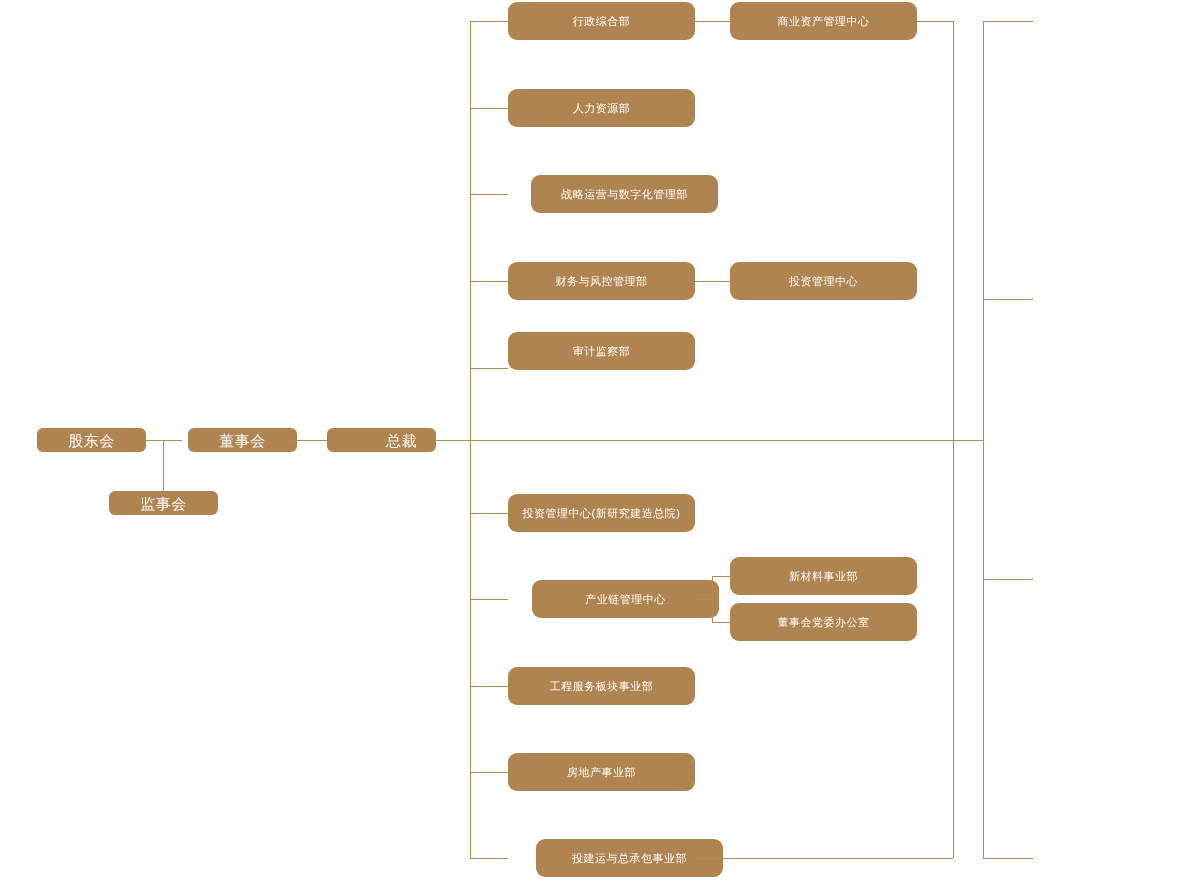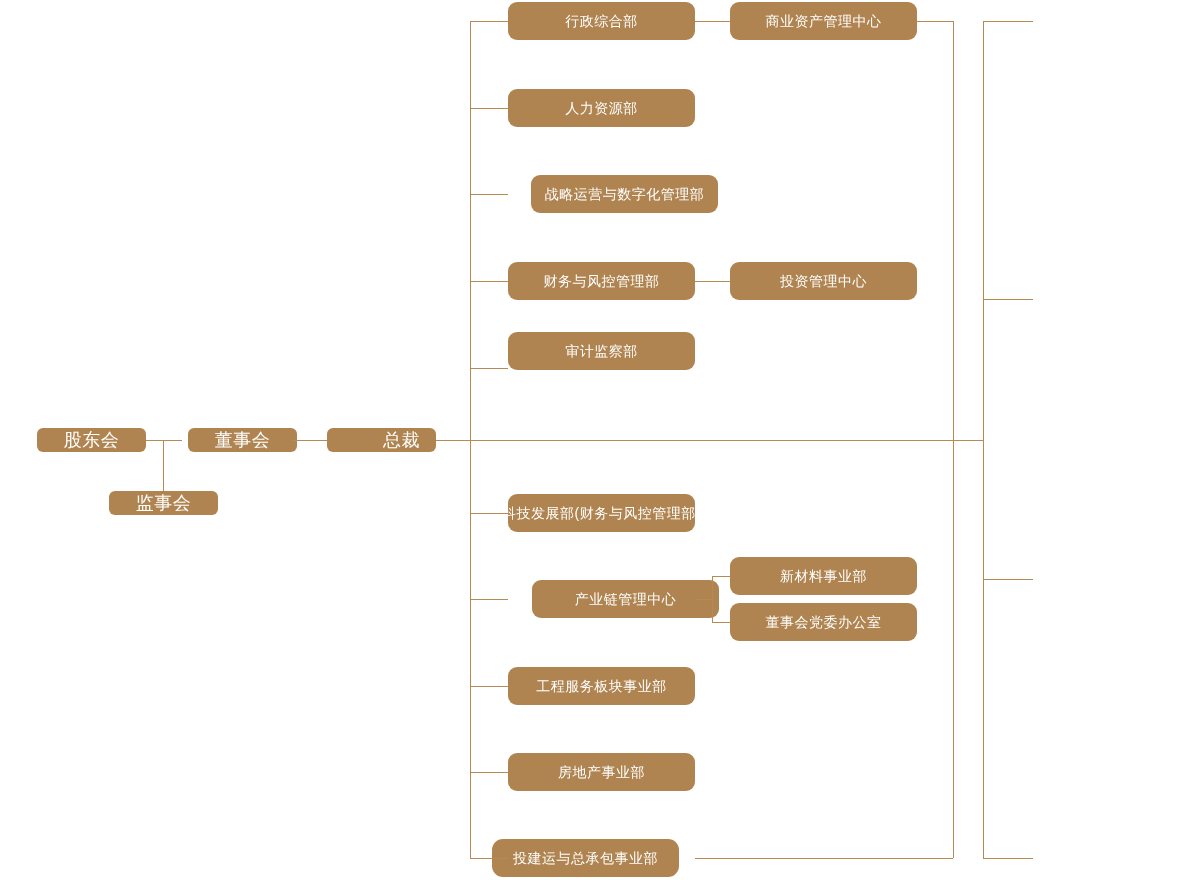--- a/index.html
+++ b/index.html
@@ -18,59 +18,59 @@
     background:var(--bg);
     overflow:hidden;
   }
   .node{
     position:absolute;
     background:var(--node-fill);
     color:var(--node-text);
     display:flex;
     align-items:center;
     justify-content:center;
-    font-size:14px;
+    font-size:11px;
     line-height:1;
     white-space:nowrap;
     letter-spacing:0.5px;
   }
   .node.dept{
     width:187px;
     height:38px;
     border-radius:9px;
   }
   .node.small{
     width:109px;
     height:24px;
     border-radius:6px;
-    font-size:18px;
+    font-size:15px;
   }
   .hl{position:absolute;height:1px;background:var(--line);}
   .vl{position:absolute;width:1px;background:var(--line);}
 </style>
 </head>
 <body>
 
 <div class="canvas">
 
   <div class="node small" style="left:37px;top:428px;">股东会</div>
   <div class="node small" style="left:188px;top:428px;">董事会</div>
   <div class="node small" style="left:327px;top:428px;padding-left:40px;">总裁</div>
   <div class="node small" style="left:109px;top:491px;">监事会</div>
 
   <div class="node dept" style="left:508px;top:2px;">行政综合部</div>
   <div class="node dept" style="left:508px;top:89px;">人力资源部</div>
   <div class="node dept" style="left:531px;top:175px;">战略运营与数字化管理部</div>
   <div class="node dept" style="left:508px;top:262px;">财务与风控管理部</div>
   <div class="node dept" style="left:508px;top:332px;">审计监察部</div>
-  <div class="node dept" style="left:508px;top:494px;">科技发展部(财务与风控管理部)</div>
+  <div class="node dept" style="left:508px;top:494px;">投资管理中心(新研究建造总院)</div>
   <div class="node dept" style="left:532px;top:580px;text-align:center;">产业链管理中心</div>
   <div class="node dept" style="left:508px;top:667px;">工程服务板块事业部</div>
   <div class="node dept" style="left:508px;top:753px;">房地产事业部</div>
-  <div class="node dept" style="left:492px;top:839px;border-radius:11px;">投建运与总承包事业部</div>
+  <div class="node dept" style="left:536px;top:839px;">投建运与总承包事业部</div>
 
   <div class="node dept" style="left:730px;top:2px;">商业资产管理中心</div>
   <div class="node dept" style="left:730px;top:262px;">投资管理中心</div>
   <div class="node dept" style="left:730px;top:557px;">新材料事业部</div>
   <div class="node dept" style="left:730px;top:603px;">董事会党委办公室</div>
 
   <div class="hl" style="left:146px;top:440px;width:36px;"></div>
   <div class="hl" style="left:291px;top:440px;width:36px;"></div>
   <div class="hl" style="left:436px;top:440px;width:547px;"></div>
   <div class="vl" style="left:163px;top:440px;height:51px;"></div>

